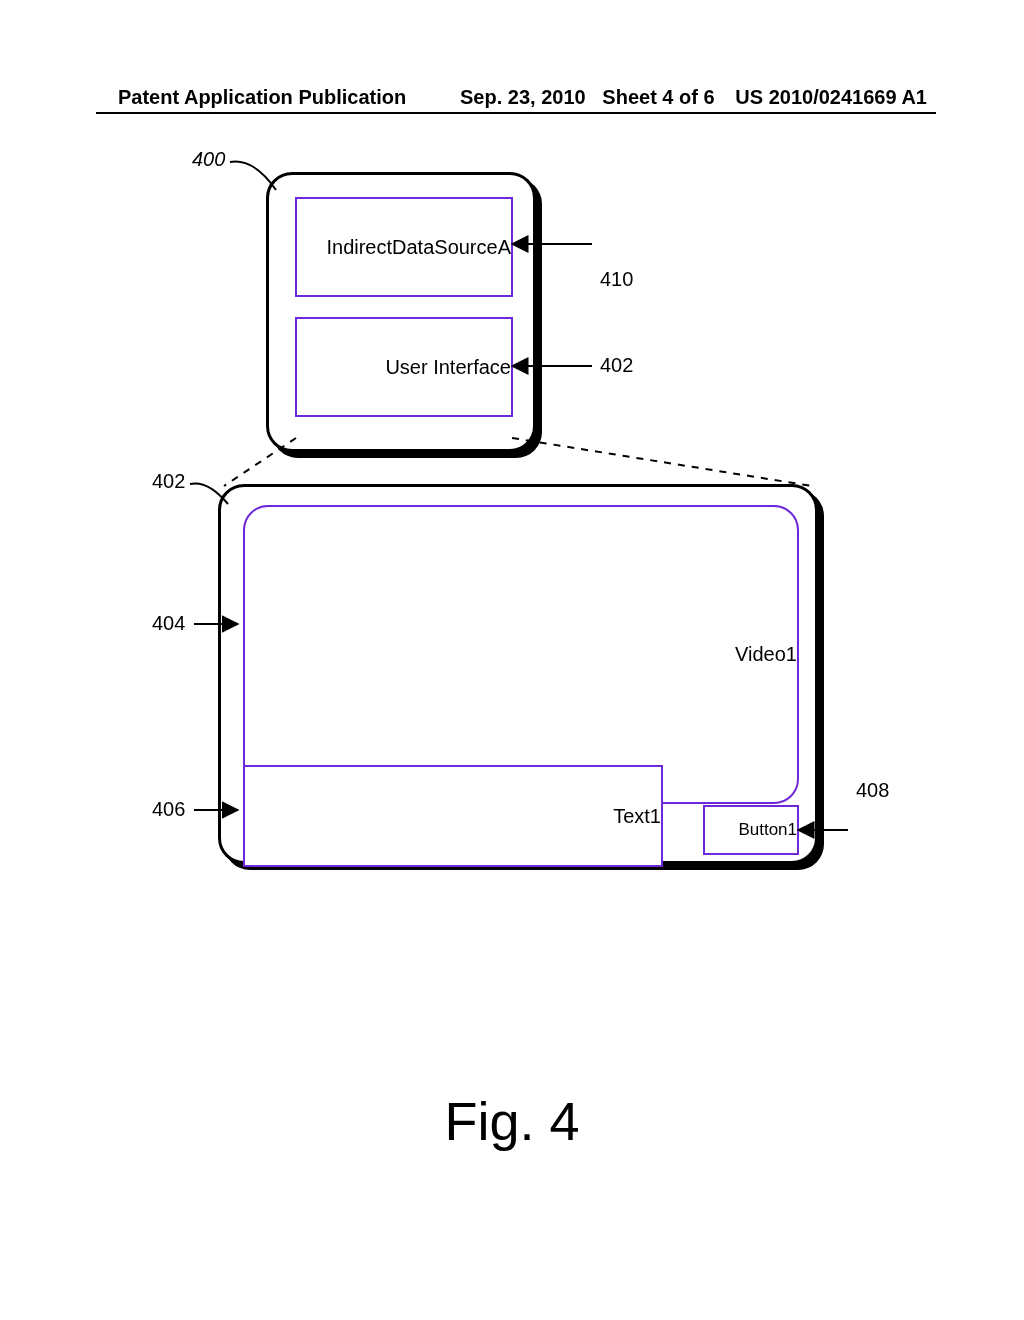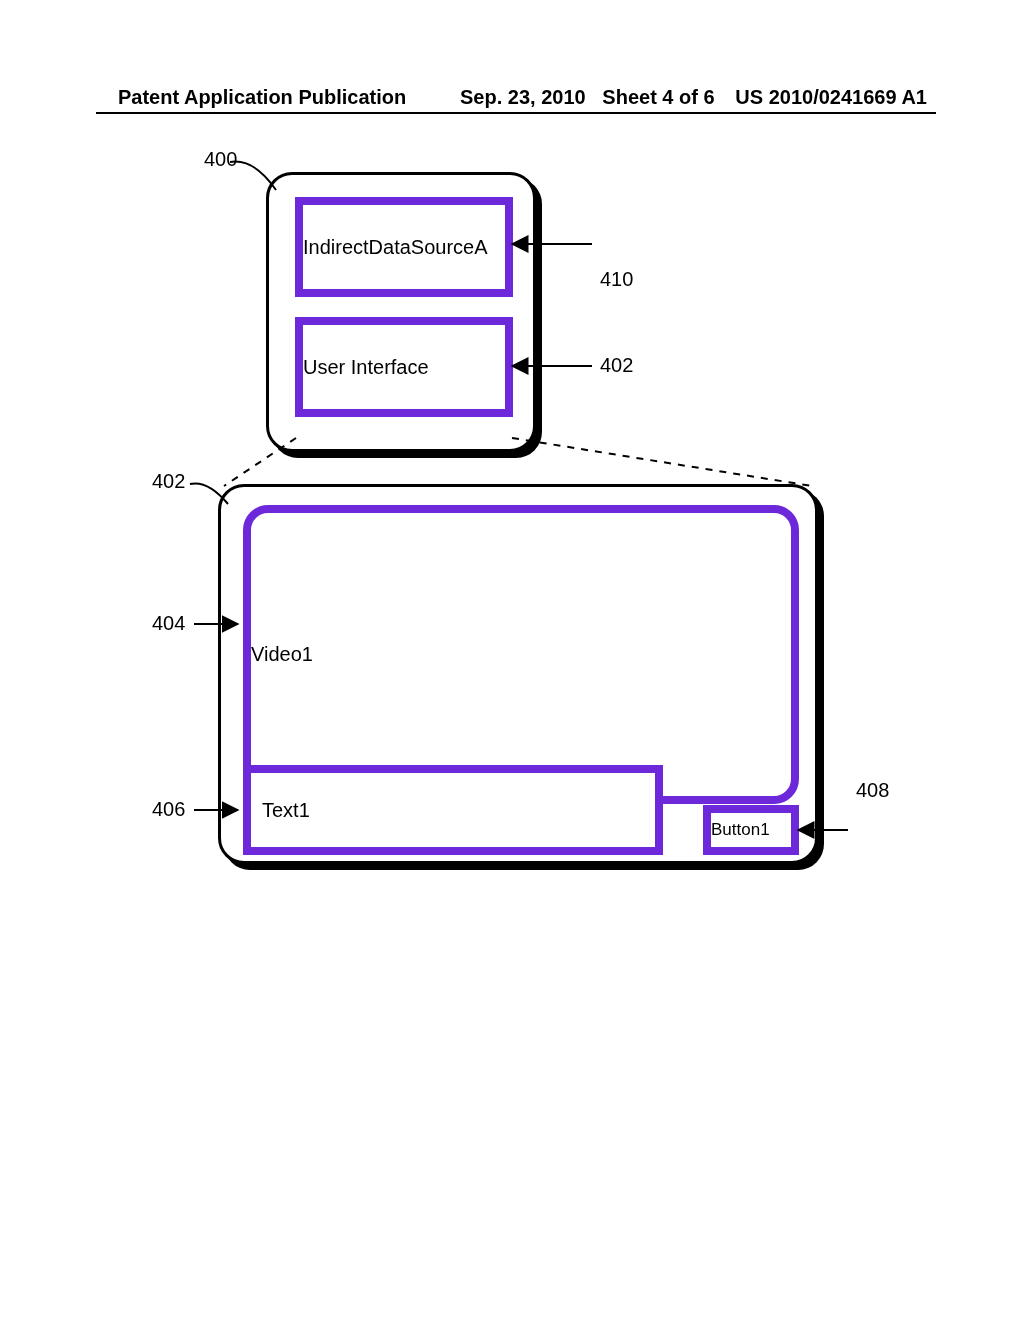--- a/index.html
+++ b/index.html
@@ -58,25 +58,25 @@
   .panel {
     position: absolute;
     background: #fff;
     border: 3px solid #000;
     border-radius: 26px;
     box-sizing: border-box;
   }
   .thinbox {
     position: absolute;
     background: #fff;
-    border: 8px solid #6d28d9;
+    border: 2px solid #6d28d9;
     box-sizing: border-box;
     display: flex;
     align-items: center;
-    justify-content: flex-start;
+    justify-content: flex-end;
     font-size: 20px;
   }
 
   
   svg.overlay {
     position: absolute;
     left: 0;
     top: 0;
     width: 1024px;
     height: 1320px;
@@ -112,36 +112,37 @@
     <div class="thinbox" style="left:26px; top:142px; width:218px; height:100px;">
       <span>User Interface</span>
     </div>
   </div>
 
   <div class="panel-shadow" style="left:224px; top:490px; width:600px; height:380px;"></div>
   <div class="panel" style="left:218px; top:484px; width:600px; height:380px;">
     <div class="thinbox" style="left:22px; top:18px; width:556px; height:299px;border-radius:25px;">
       <span>Video1</span>
     </div>
-    <div class="thinbox" style="left:22px; top:278px; width:420px; height:90px;padding-left:11px;">
+    <div class="thinbox" style="left:22px; top:278px; width:420px; height:102px;padding-left:11px;">
       <span>Text1</span>
     </div>
     <div class="thinbox" style="left:482px; top:318px; width:96px; height:50px; font-size:17px;">
       <span>Button1</span>
     </div>
   </div>
 
-  <span class="lbl" style="left:204px; top:148px;">400</span>
+  <span class="lbl" style="left:192px; top:148px;font-style:italic;">400</span>
   <span class="lbl" style="left:600px; top:232px;margin-top:36px;">410</span>
   <span class="lbl" style="left:600px; top:354px;">402</span>
   <span class="lbl" style="left:152px; top:470px;">402</span>
   <span class="lbl" style="left:152px; top:612px;">404</span>
   <span class="lbl" style="left:152px; top:798px;">406</span>
   <span class="lbl" style="left:856px; top:779px;">408</span>
 
+  <div class="figcap" style="top:1090px;">Fig. 4</div>
 
   <svg class="overlay" viewBox="0 0 1024 1320">
     <defs>
       <marker id="arrow" viewBox="0 0 12 12" refX="11" refY="6" markerWidth="9" markerHeight="9" orient="auto-start-reverse">
         <path d="M 0 0 L 12 6 L 0 12 z" fill="#000"></path>
       </marker>
     </defs>
 
     <path d="M 230 162 Q 254 158 276 190" fill="none" stroke="#000" stroke-width="2"></path>
 

